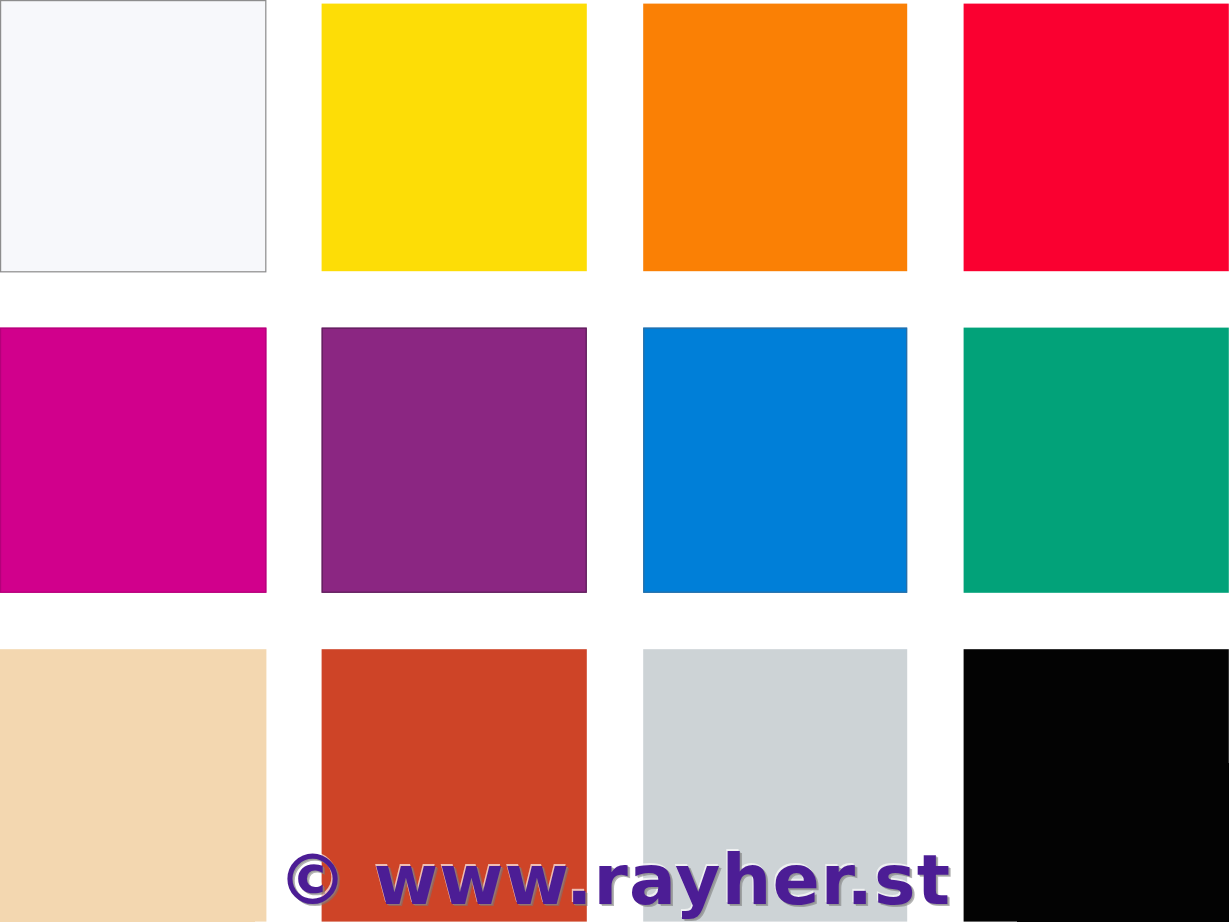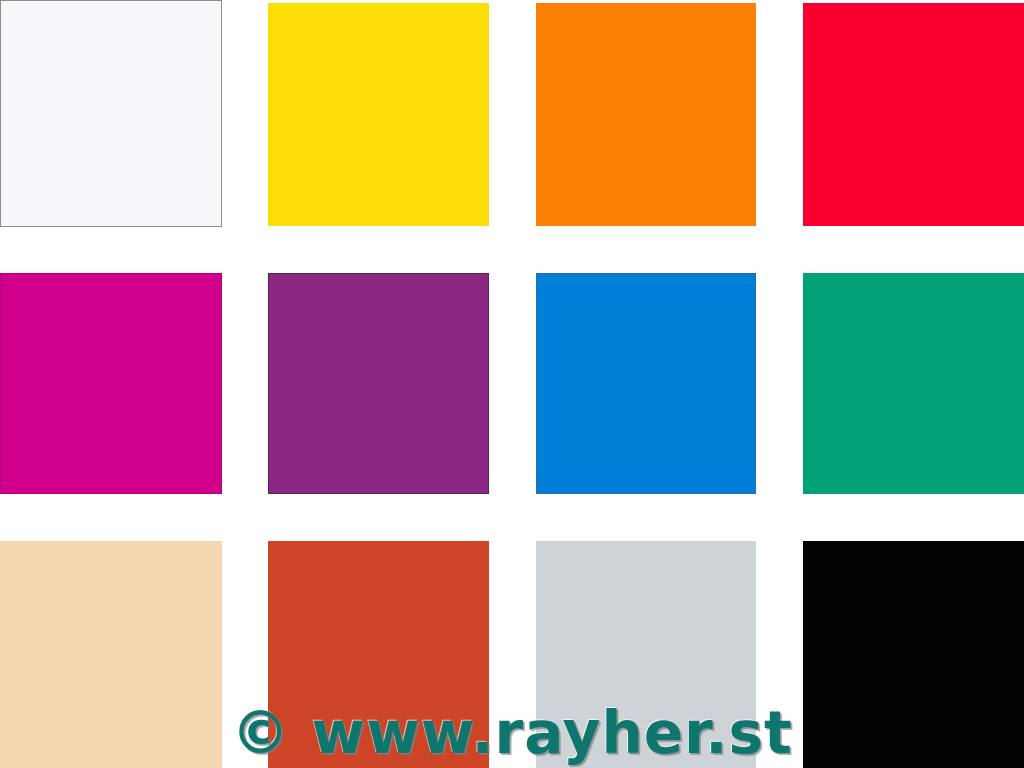--- a/index.html
+++ b/index.html
@@ -68,14 +68,14 @@
     <div class="swatch" style="left: 268px; top: 273px; width: 221px; height: 221px; background: rgb(139, 38, 130); border: 1px solid rgb(93, 32, 89);"></div>
     <div class="swatch" style="left: 536px; top: 273px; width: 220px; height: 221px; background: rgb(0, 127, 216); border: 1px solid rgb(42, 110, 166);"></div>
     <div class="swatch" style="left: 803px; top: 273px; width: 221px; height: 221px; background: rgb(2, 162, 121);"></div>
     <div class="swatch" style="left: 0px; top: 541px; width: 222px; height: 227px; background: rgb(243, 215, 176);"></div>
     <div class="swatch" style="left: 268px; top: 541px; width: 221px; height: 227px; background: rgb(206, 68, 39);"></div>
     <div class="swatch" style="left: 536px; top: 541px; width: 220px; height: 227px; background: rgb(205, 211, 214);"></div>
     <div class="swatch" style="left: 803px; top: 541px; width: 221px; height: 227px; background: rgb(3, 3, 3);"></div>
   </div>
 
 <div id="watermark">
-  <span id="watermark-text" style="color: #0f766e;">© www.rayher.st</span>
+  <span id="watermark-text" style="color: #4c1d95;">© www.rayher.st</span>
 </div>
 
 </body></html>

